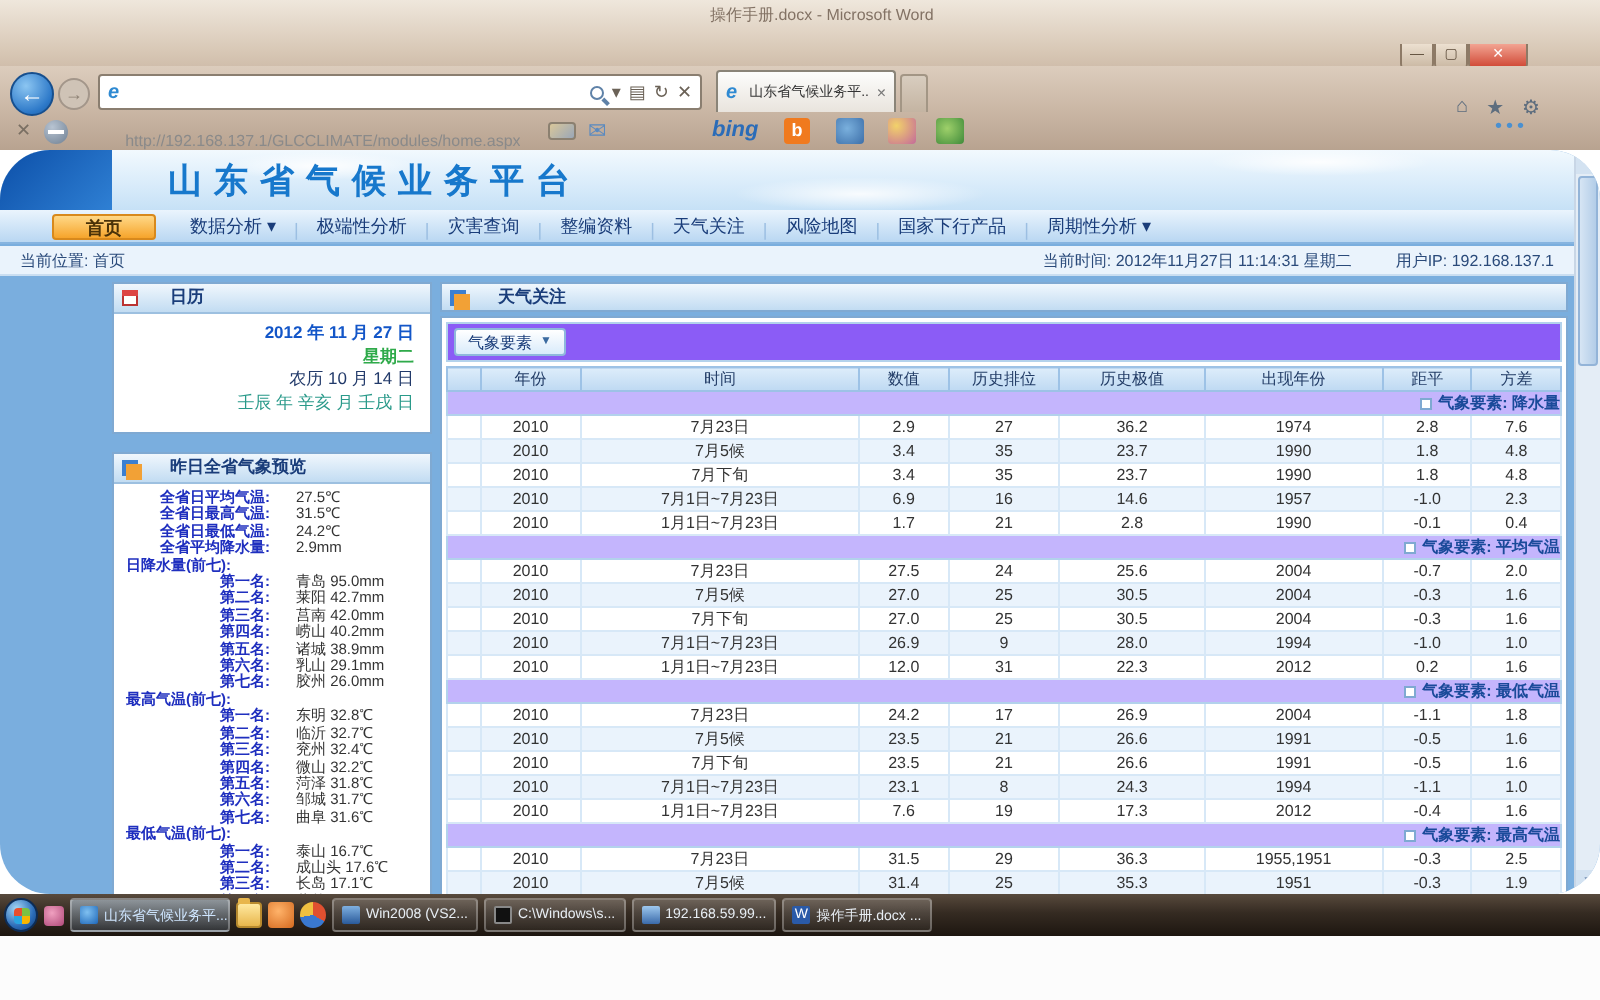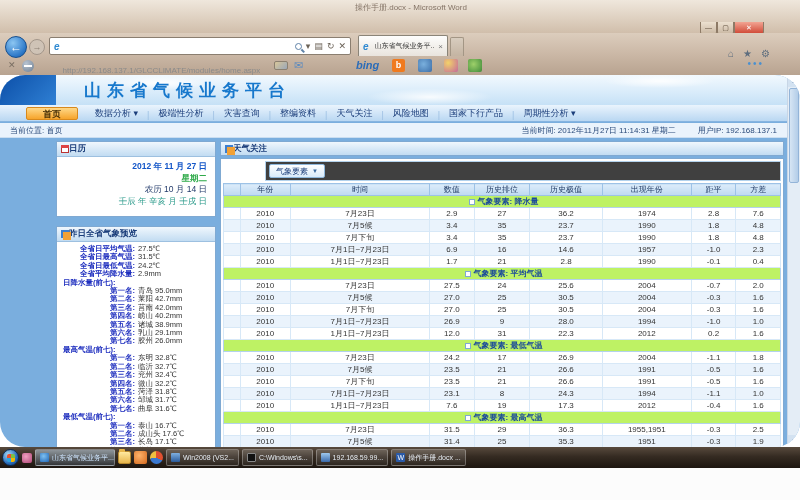--- a/index.html
+++ b/index.html
@@ -86,57 +86,57 @@
 
   .crumb { position:absolute; top:48px; left:0; right:13px; height:15px; background:#eaf3fc;
     border-bottom:1px solid #cadef1; font-size:8px; color:#2a4a7a; display:flex; align-items:center; }
   .crumb-left { margin-left:10px; }
   .crumb-right { margin-left:auto; display:flex; gap:22px; margin-right:10px; }
 
   .content { position:absolute; top:64px; left:0; right:13px; bottom:0; }
 
   .panel { border:1px solid #7fa9d2; background:#fff; }
   .panel-hd { height:15px; background:linear-gradient(#f0f7fd,#c2dcf2); border-bottom:1px solid #9dc0e0;
-    display:flex; align-items:center; font-size:8.5px; font-weight:bold; color:#1a3d7a; padding-left:4px; gap:0; }
+    display:flex; align-items:center; font-size:8.5px; font-weight:bold; color:#1a3d7a; padding-left:4px; gap:16px; }
   .cal-icon { width:8px; height:8px; background:#fff; border:1px solid #b33; position:relative; }
   .cal-icon::before { content:""; position:absolute; left:-1px; top:-1px; right:-1px; height:3px; background:#d44; }
   .sheet-icon { width:8px; height:8px; background:#3c7fd0; position:relative; }
   .sheet-icon::before { content:""; position:absolute; left:2px; top:2px; width:8px; height:8px; background:#f2a136; }
 
   .sidebar { position:absolute; left:56px; top:2px; width:160px; bottom:0; }
   .cal-panel { position:absolute; top:0; left:0; right:0; height:76px; }
   .cal-body { padding:4px 8px 0; text-align:right; font-size:8.5px; line-height:11.5px; }
   .cal-date { color:#1356c8; font-weight:bold; }
   .cal-week { color:#2faa4a; font-weight:bold; }
   .cal-lunar { color:#223a6a; }
   .cal-ganzhi { color:#2a9a8a; }
 
   .ov-panel { position:absolute; top:85px; left:0; right:0; bottom:-20px; }
   .ov-body { padding:3px 2px 0 0; font-size:7.5px; line-height:8.4px; }
   .ov-row { display:flex; }
   .ov-label { width:78px; text-align:right; color:#1f2fbf; font-weight:bold; flex:none; }
-  .ov-val { margin-left:3px; color:#333; white-space:nowrap; }
+  .ov-val { margin-left:13px; color:#333; white-space:nowrap; }
   .ov-sect { color:#1f2fbf; font-weight:bold; padding-left:6px; }
 
   .main { position:absolute; left:220px; top:2px; right:3px; bottom:0; }
   .main-hd { height:15px; }
   .main-body { position:absolute; top:17px; left:0; right:0; bottom:-14px; background:#fff;
     border:1px solid #7fa9d2; padding:2px; overflow:hidden; }
-  .toolbar { height:20px; background:#404040; border:1px solid #b3d2ec; display:flex; align-items:center; padding-left:3px;margin-left:42px; }
+  .toolbar { height:20px; background:#8b5cf6; border:1px solid #b3d2ec; display:flex; align-items:center; padding-left:3px; }
   .filter-btn { height:14px; background:linear-gradient(#ffffff,#d9ebfb); border:1px solid #8fb8dc; border-radius:2px;
     font-size:8px; color:#1a3d7a; display:flex; align-items:center; padding:0 6px; gap:4px; }
   .filter-caret { font-size:6px; color:#3a6aa0; }
 
   table.wx { width:100%; border-collapse:collapse; table-layout:fixed; margin-top:2px; }
   .wx th { height:12px; background:linear-gradient(#dcecfa,#bed9f2); border:1px solid #9dc2e6;
     font-size:8px; color:#223c66; font-weight:normal; overflow:hidden; white-space:nowrap; }
   .wx td { height:10px; border:1px solid #d7e8f7; font-size:8px; color:#333; text-align:center;
     overflow:hidden; white-space:nowrap; }
   .wx tr.odd td { background:#eaf3fc; }
-  .wx tr.group td { background:#bef264; border-color:#b3d2ec; text-align:center; color:#1a4a9a; font-weight:bold; }
+  .wx tr.group td { background:#c4b5fd; border-color:#b3d2ec; text-align:right; color:#1a4a9a; font-weight:bold; }
   .chk { display:inline-block; width:6px; height:6px; border:1px solid #7fa9d2; background:#fff;
     margin:0 3px -1px 3px; }
 
   .vscroll { position:absolute; top:0; right:0; width:13px; bottom:0; background:#e4edf6; border-left:1px solid #c8d6e6; }
   .vs-btn { height:12px; background:#d3e2f1; color:#7a94b4; font-size:6px; text-align:center; line-height:12px; }
   .vs-btn.bottom { position:absolute; bottom:0; left:0; right:0; }
   .vs-thumb { position:absolute; top:13px; left:1px; right:1px; height:95px;
     background:linear-gradient(90deg,#d6e5f4,#b3cde8); border:1px solid #93b4d8; border-radius:2px; }
 
   

